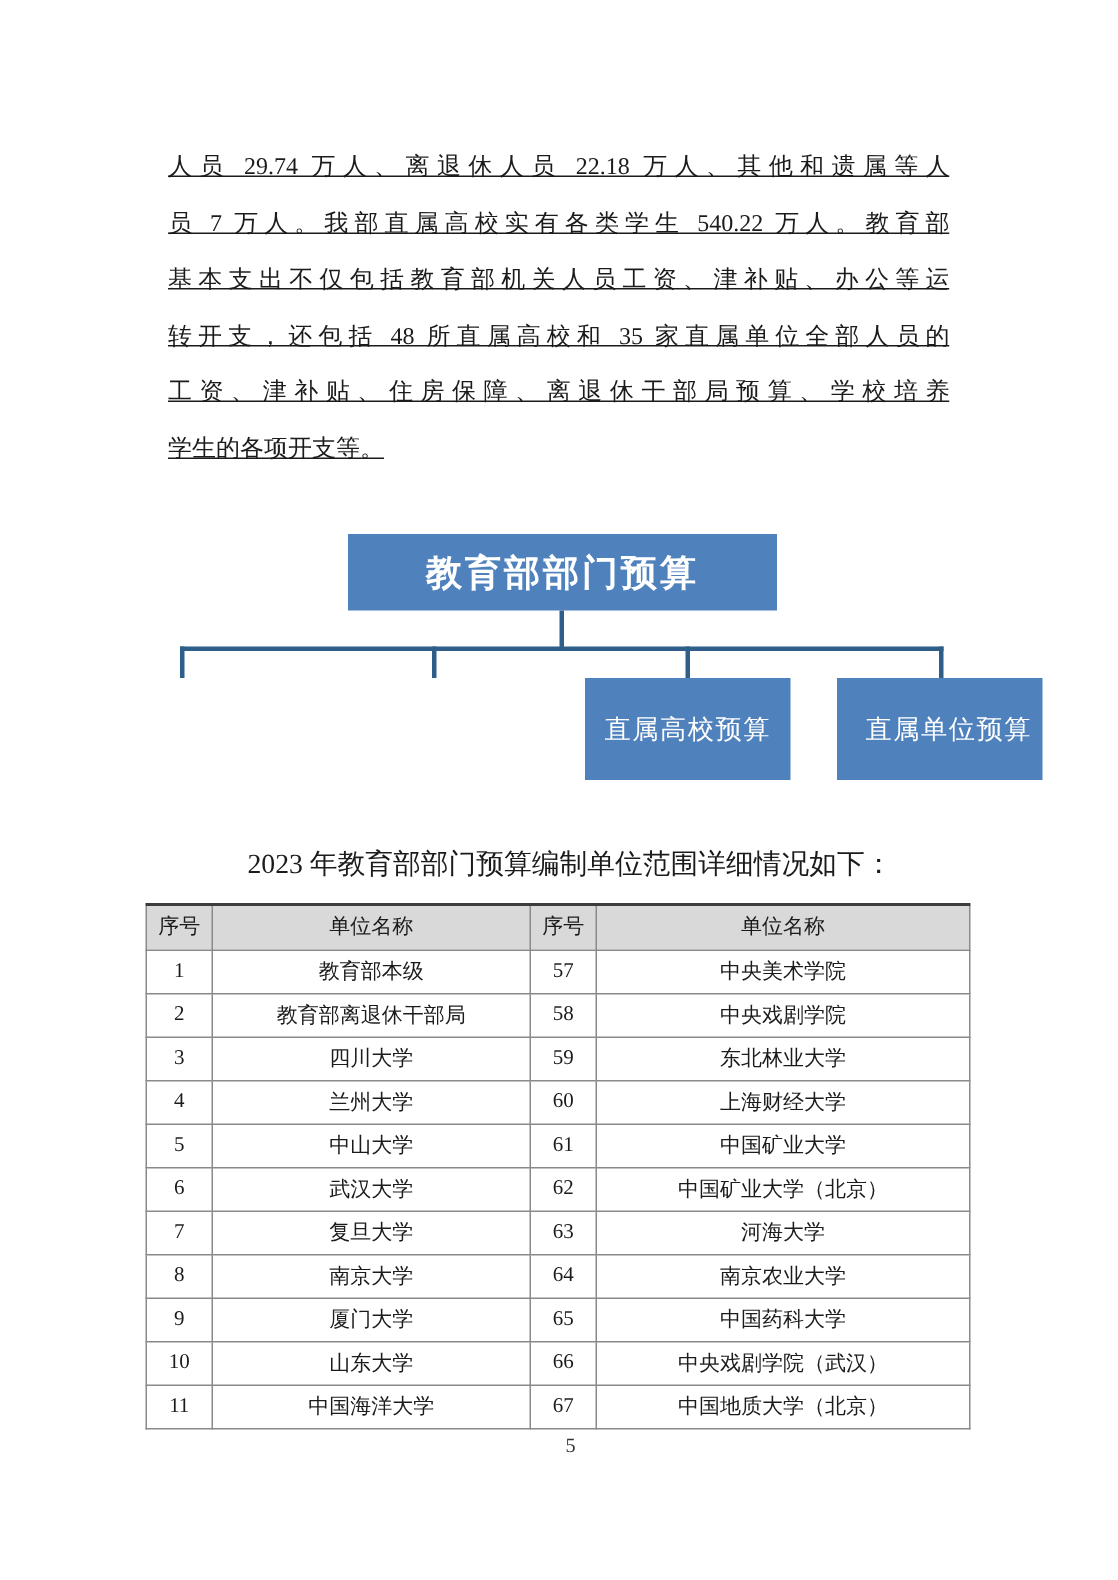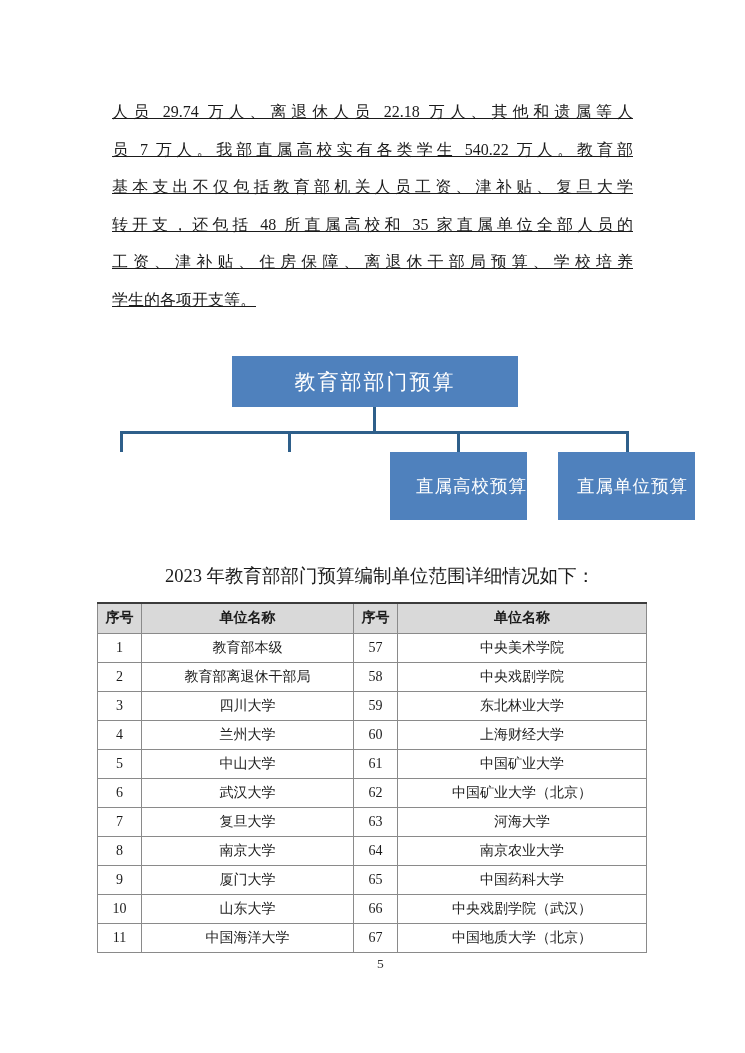--- a/index.html
+++ b/index.html
@@ -31,26 +31,26 @@
 
   
   .diagram { position: absolute; left: 0; top: 0; width: 745px; height: 540px; }
   .box {
     position: absolute;
     background: var(--box-fill, #4F81BD);
     color: #ffffff;
     display: flex; align-items: center; justify-content: center;
     text-align: center;
   }
-  .root-box { left: 232px; top: 356px; width: 286px; height: 51px; font-size: 21px; letter-spacing: 2px; }
+  .root-box { left: 232px; top: 356px; width: 286px; height: 51px; font-size: 24px; letter-spacing: 2px; font-weight: bold; }
   .child-box { top: 452px; height: 68px; font-size: 17.5px; letter-spacing: 1px; }
   .child-box .lbl { display: inline-block; max-width: 118px; line-height: 24px; }
   .cb1 { left: 52px;  width: 138px; }
   .cb2 { left: 220px; width: 138px; }
-  .cb3 { left: 390px; width: 137px; justify-content: flex-end; }
+  .cb3 { left: 390px; width: 137px; }
   .cb4 { left: 558px; width: 137px; padding-left: 12px; }
   .conn { position: absolute; background: var(--connector, #2E5F8A); }
   .conn.feed  { left: 373px; top: 407px; width: 3px; height: 26px; }
   .conn.hbar  { left: 120px; top: 431px; width: 509px; height: 3px; }
   .conn.drop  { top: 431px; width: 3px; height: 21px; }
   .d1 { left: 120px; } .d2 { left: 288px; } .d3 { left: 457px; } .d4 { left: 626px; }
 
   
   .intro {
     position: absolute; left: 0; top: 563px; width: 760px;
@@ -64,21 +64,21 @@
     font-size: 14px;
   }
   table.units { border: 1px solid #6e6e6e; border-top: 2px solid #3c3c3c; }
   table.units th, table.units td {
     border: 1px solid #8a8a8a;
     text-align: center; vertical-align: middle;
     overflow: hidden; white-space: nowrap;
   }
   table.units thead th {
     background: var(--header-bg, #D9D9D9);
-    height: 30px; font-size: 14px; font-weight: bold; margin-left: 28px;
+    height: 30px; font-size: 14px; font-weight: normal; margin-left: 28px;
   }
   table.units tbody td { height: 29px; background: #ffffff; }
   col.c-ser  { width: 44px; }
   col.c-name1{ width: 212px; }
   col.c-ser2 { width: 44px; }
   col.c-name2{ width: 249px; }
 
   
   .pageno {
     position: absolute; left: 377px; top: 956px;
@@ -86,21 +86,21 @@
   }
 </style>
 </head>
 <body>
 
 <div class="page">
 
   <div class="para">
     <div class="pline just">人员 29.74 万人、离退休人员 22.18 万人、其他和遗属等人</div>
     <div class="pline just">员 7 万人。我部直属高校实有各类学生 540.22 万人。教育部</div>
-    <div class="pline just">基本支出不仅包括教育部机关人员工资、津补贴、复旦大学</div>
+    <div class="pline just">基本支出不仅包括教育部机关人员工资、津补贴、办公等运</div>
     <div class="pline just">转开支，还包括 48 所直属高校和 35 家直属单位全部人员的</div>
     <div class="pline just">工资、津补贴、住房保障、离退休干部局预算、学校培养</div>
     <div class="pline">学生的各项开支等。</div>
   </div>
 
   <div class="diagram">
     <div class="box root-box">
       <span class="lbl">教育部部门预算</span>
     </div>
 

